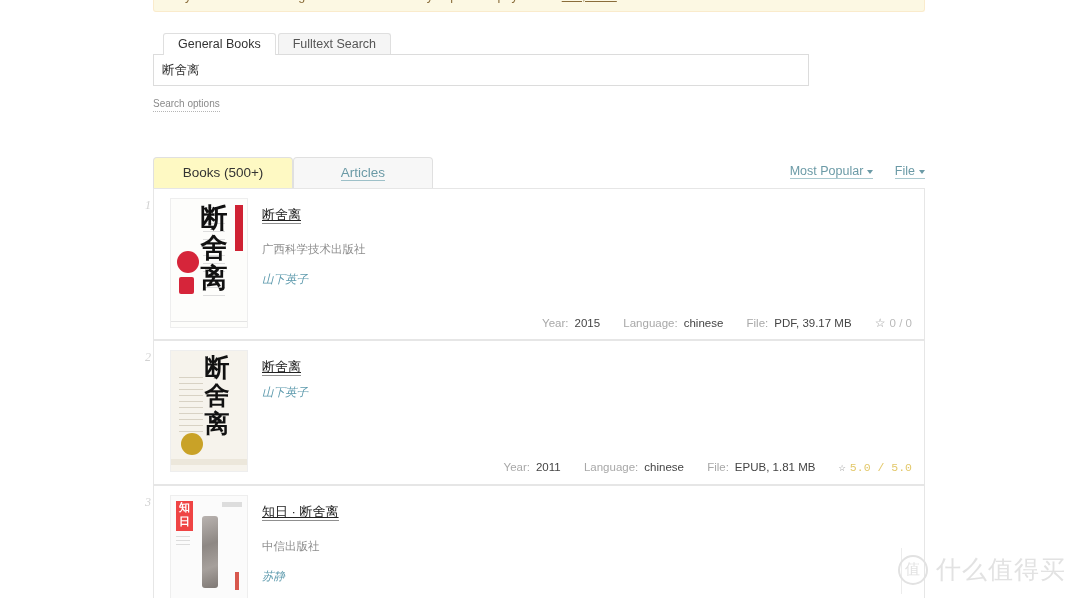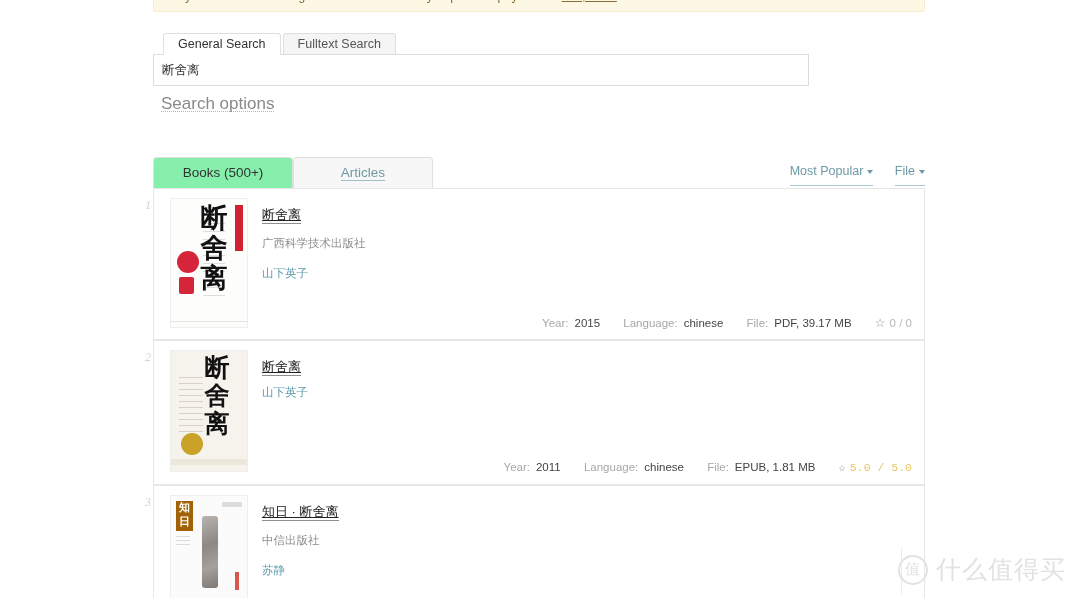--- a/index.html
+++ b/index.html
@@ -55,42 +55,41 @@
     outline:none;
   }
   .search-btn{
     position:absolute;left:655px;top:0;width:117px;height:32px;
     border:1px solid #dcdcdc;background:#f0f0f0;box-sizing:border-box;
     font-size:12.5px;color:#555;cursor:pointer;
     font-family:"Liberation Sans",sans-serif;
   }
   .search-options{
     position:absolute;left:153px;top:97px;
-    font-size:17px;color:#8a8a8a;
+    font-size:10px;color:#8a8a8a;
     border-bottom:1px dotted #b5b5b5;padding-bottom:1px;
     line-height:13px;
-    margin-left:8px;
   }
 
   
   .res-tabs{position:absolute;left:153px;top:157px;width:772px;height:32px;}
   .rtab{
     display:inline-block;width:140px;height:32px;box-sizing:border-box;
     text-align:center;line-height:30px;font-size:13.5px;
     border:1px solid #e0e0e0;border-bottom:none;
     background:#f7f7f7;color:#6b9aa6;
     border-radius:4px 4px 0 0;vertical-align:bottom;
   }
-  .rtab.active{background:#86efac;color:#333;border-color:#e0e0e0;}
+  .rtab.active{background:#fef9c3;color:#333;border-color:#e0e0e0;}
   .rtab .u{border-bottom:1px solid #9dc0c8;text-align:right;}
 
   .sortbar{position:absolute;right:155px;top:164px;font-size:12.5px;}
   .sortlink{
     color:#6b9aa6;border-bottom:1px solid #a9c8cf;
-    padding-bottom:7px;margin-left:18px;white-space:nowrap;
+    padding-bottom:0;margin-left:18px;white-space:nowrap;
   }
   .caret{
     display:inline-block;width:0;height:0;margin-left:4px;
     border-left:3.5px solid transparent;border-right:3.5px solid transparent;
     border-top:4px solid #6b9aa6;vertical-align:middle;
   }
 
   
   .results{position:absolute;left:153px;top:188px;width:772px;}
   .rowwrap{position:relative;}
@@ -115,23 +114,23 @@
   .cover.c1{height:130px;}
   .cover.c2{height:122px;}
   .cover.c3{height:110px;}
 
   .info{position:absolute;left:108px;top:16px;}
   .btitle{
     font-size:13px;color:#222;border-bottom:1px solid #8f8f8f;
     display:inline-block;padding-bottom:1px;line-height:15px;
     font-weight:normal;
   }
-  .bpub{font-size:11.5px;color:#8d8d8d;margin-top:12px;}
+  .bpub{font-size:11.5px;color:#8d8d8d;margin-top:18px;}
   .bauth{
-    font-size:11.5px;color:#5d9aad;margin-top:15px;
+    font-size:11.5px;color:#5d9aad;font-style:italic;margin-top:15px;
     border-bottom:0px;
   }
 
   .meta{
     position:absolute;right:12px;bottom:9px;
     font-size:11.5px;color:#333;white-space:nowrap;
   }
   .meta .lbl{color:#a8a8a8;margin-left:20px;}
   .meta .lbl:first-child{margin-left:0;}
   .meta .val{color:#444;margin-left:6px;}
@@ -173,21 +172,21 @@
     position:absolute;left:10px;bottom:16px;width:22px;height:22px;
     border-radius:50%;background:#c9a227;
   }
   .c2 .lines{position:absolute;left:8px;top:26px;width:24px;}
   .c2 .lines i{display:block;height:1px;background:#d8d2c4;margin-bottom:5px;}
   .c2 .foot{position:absolute;left:0;right:0;bottom:6px;height:6px;background:#ece7db;}
 
   .c3 .bg{position:absolute;inset:0;background:#fbfbfb;}
   .c3 .logo{
     position:absolute;left:5px;top:5px;width:17px;height:30px;
-    background:#a16207;color:#fff;font-size:11px;line-height:14px;
+    background:#ef4444;color:#fff;font-size:11px;line-height:14px;
     text-align:center;font-family:"DejaVu Sans",sans-serif;font-weight:bold;
   }
   .c3 .rock{
     position:absolute;left:31px;top:20px;width:16px;height:72px;
     background:linear-gradient(160deg,#b9b3b0 0%,#8e8884 40%,#a6a09c 70%,#7e7874 100%);
     border-radius:3px;
   }
   .c3 .tag{
     position:absolute;right:5px;top:6px;width:20px;height:5px;background:#ddd;
   }
@@ -222,21 +221,21 @@
 <div class="page">
 
   <div class="notice">
     <div class="notice-text">
       <span>Are you familiar with a high-risk merchant or do you process payments?</span><a class="notice-link" href="#">Yes, I am.</a>
     </div>
     <div class="notice-close">×</div>
   </div>
 
   <div class="searchtabs">
-    <span class="stab active">General Search</span><span class="stab">Fulltext Search</span>
+    <span class="stab active">General Books</span><span class="stab">Fulltext Search</span>
   </div>
 
   <div class="searchbar">
     <input class="search-input" type="text" value="断舍离" style="">
   </div>
 
   <div class="search-options">Search options</div>
 
   <div class="res-tabs">
     <span class="rtab active"><span>Books (500+)</span></span><span class="rtab"><span class="u">Articles</span></span>

